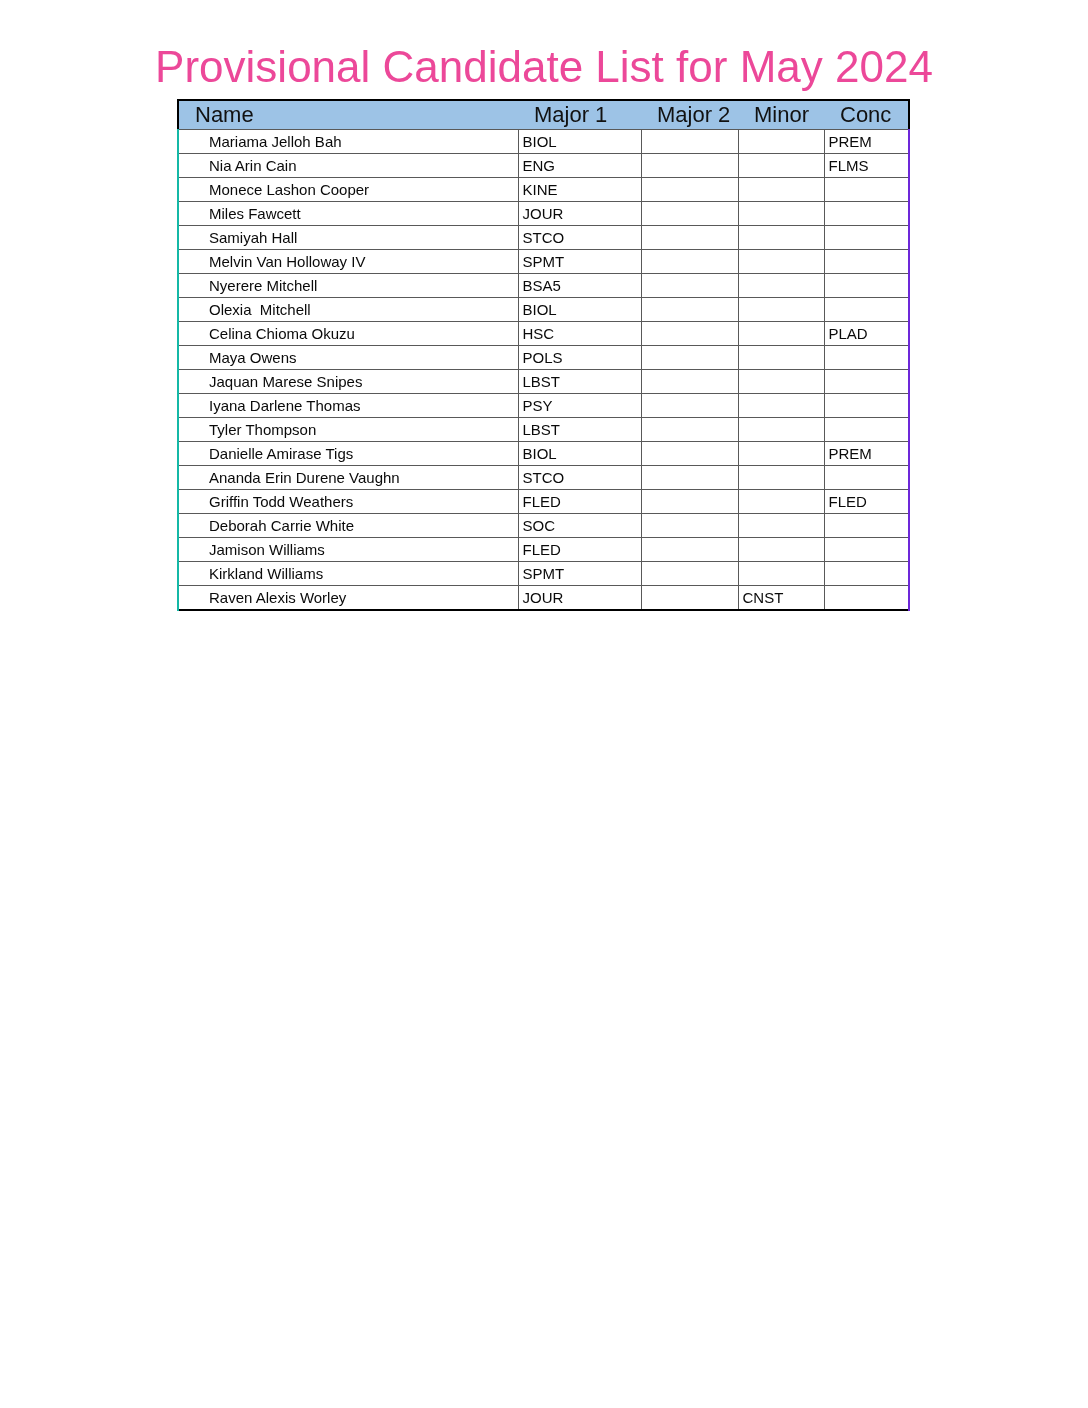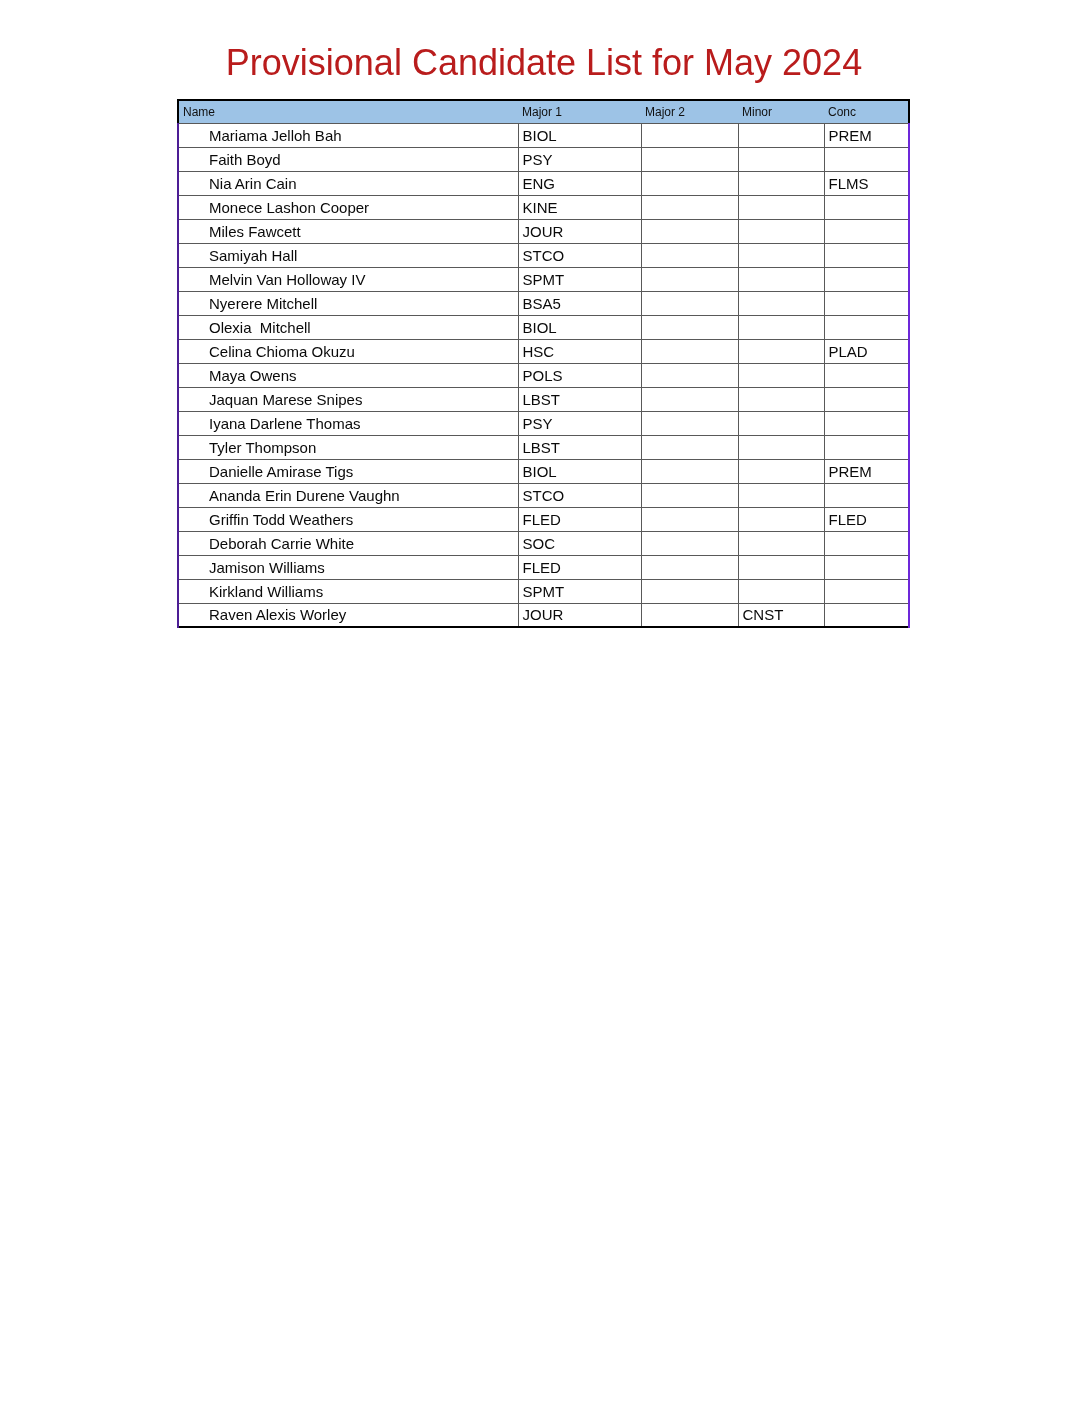--- a/index.html
+++ b/index.html
@@ -17,64 +17,64 @@
     background: #ffffff;
     overflow: hidden;
   }
   .doc-title {
     position: absolute;
     top: 42px;
     left: 0;
     width: 1088px;
     margin: 0;
     text-align: center;
-    font-size: 36px;
+    font-size: 44px;
     font-weight: 400;
     letter-spacing: 0px;
-    color: #b91c1c;
+    color: #ec4899;
     white-space: nowrap;
   }
   table.candidate-table {
     position: absolute;
     left: 177px;
     top: 99px;
     width: 731px;
     border-collapse: collapse;
     table-layout: fixed;
     border: 2px solid #000000;
   }
   col.c-name   { width: 340px; }
   col.c-major1 { width: 123px; }
   col.c-major2 { width: 97px; }
   col.c-minor  { width: 86px; }
   col.c-conc   { width: 85px; }
   thead th {
     background: var(--header-bg, #9dc3e6);
     font-weight: 400;
-    font-size: 12px;
+    font-size: 22px;
     text-align: left;
-    padding: 1px 4px;
+    padding: 1px 16px;
     height: 23px;
     border: none;
     border-bottom: 1px solid #595959;
     vertical-align: middle;
     white-space: pre;
     overflow: hidden;
   }
   tbody td {
     border: 1px solid #595959;
     font-size: 15px;
     padding: 0 4px;
     height: 24px;
     vertical-align: middle;
     white-space: pre;
     overflow: hidden;
     color: #0a0a0a;
   }
-  tbody td:first-child { border-left: 2px solid #4c1d95; padding-left: 30px; }
+  tbody td:first-child { border-left: 2px solid #14b8a6; padding-left: 30px; }
   tbody td:last-child  { border-right: 2px solid #6d28d9; }
 </style>
 </head>
 <body>
 
 <div class="page">
 
   <h1 class="doc-title">Provisional Candidate List for May 2024</h1>
 
   <table class="candidate-table">
@@ -96,27 +96,20 @@
     </thead>
     <tbody>
         <tr>
           <td>Mariama Jelloh Bah</td>
           <td>BIOL</td>
           <td></td>
           <td></td>
           <td>PREM</td>
         </tr>
         <tr>
-          <td>Faith Boyd</td>
-          <td>PSY</td>
-          <td></td>
-          <td></td>
-          <td></td>
-        </tr>
-        <tr>
           <td>Nia Arin Cain</td>
           <td>ENG</td>
           <td></td>
           <td></td>
           <td>FLMS</td>
         </tr>
         <tr>
           <td>Monece Lashon Cooper</td>
           <td>KINE</td>
           <td></td>

